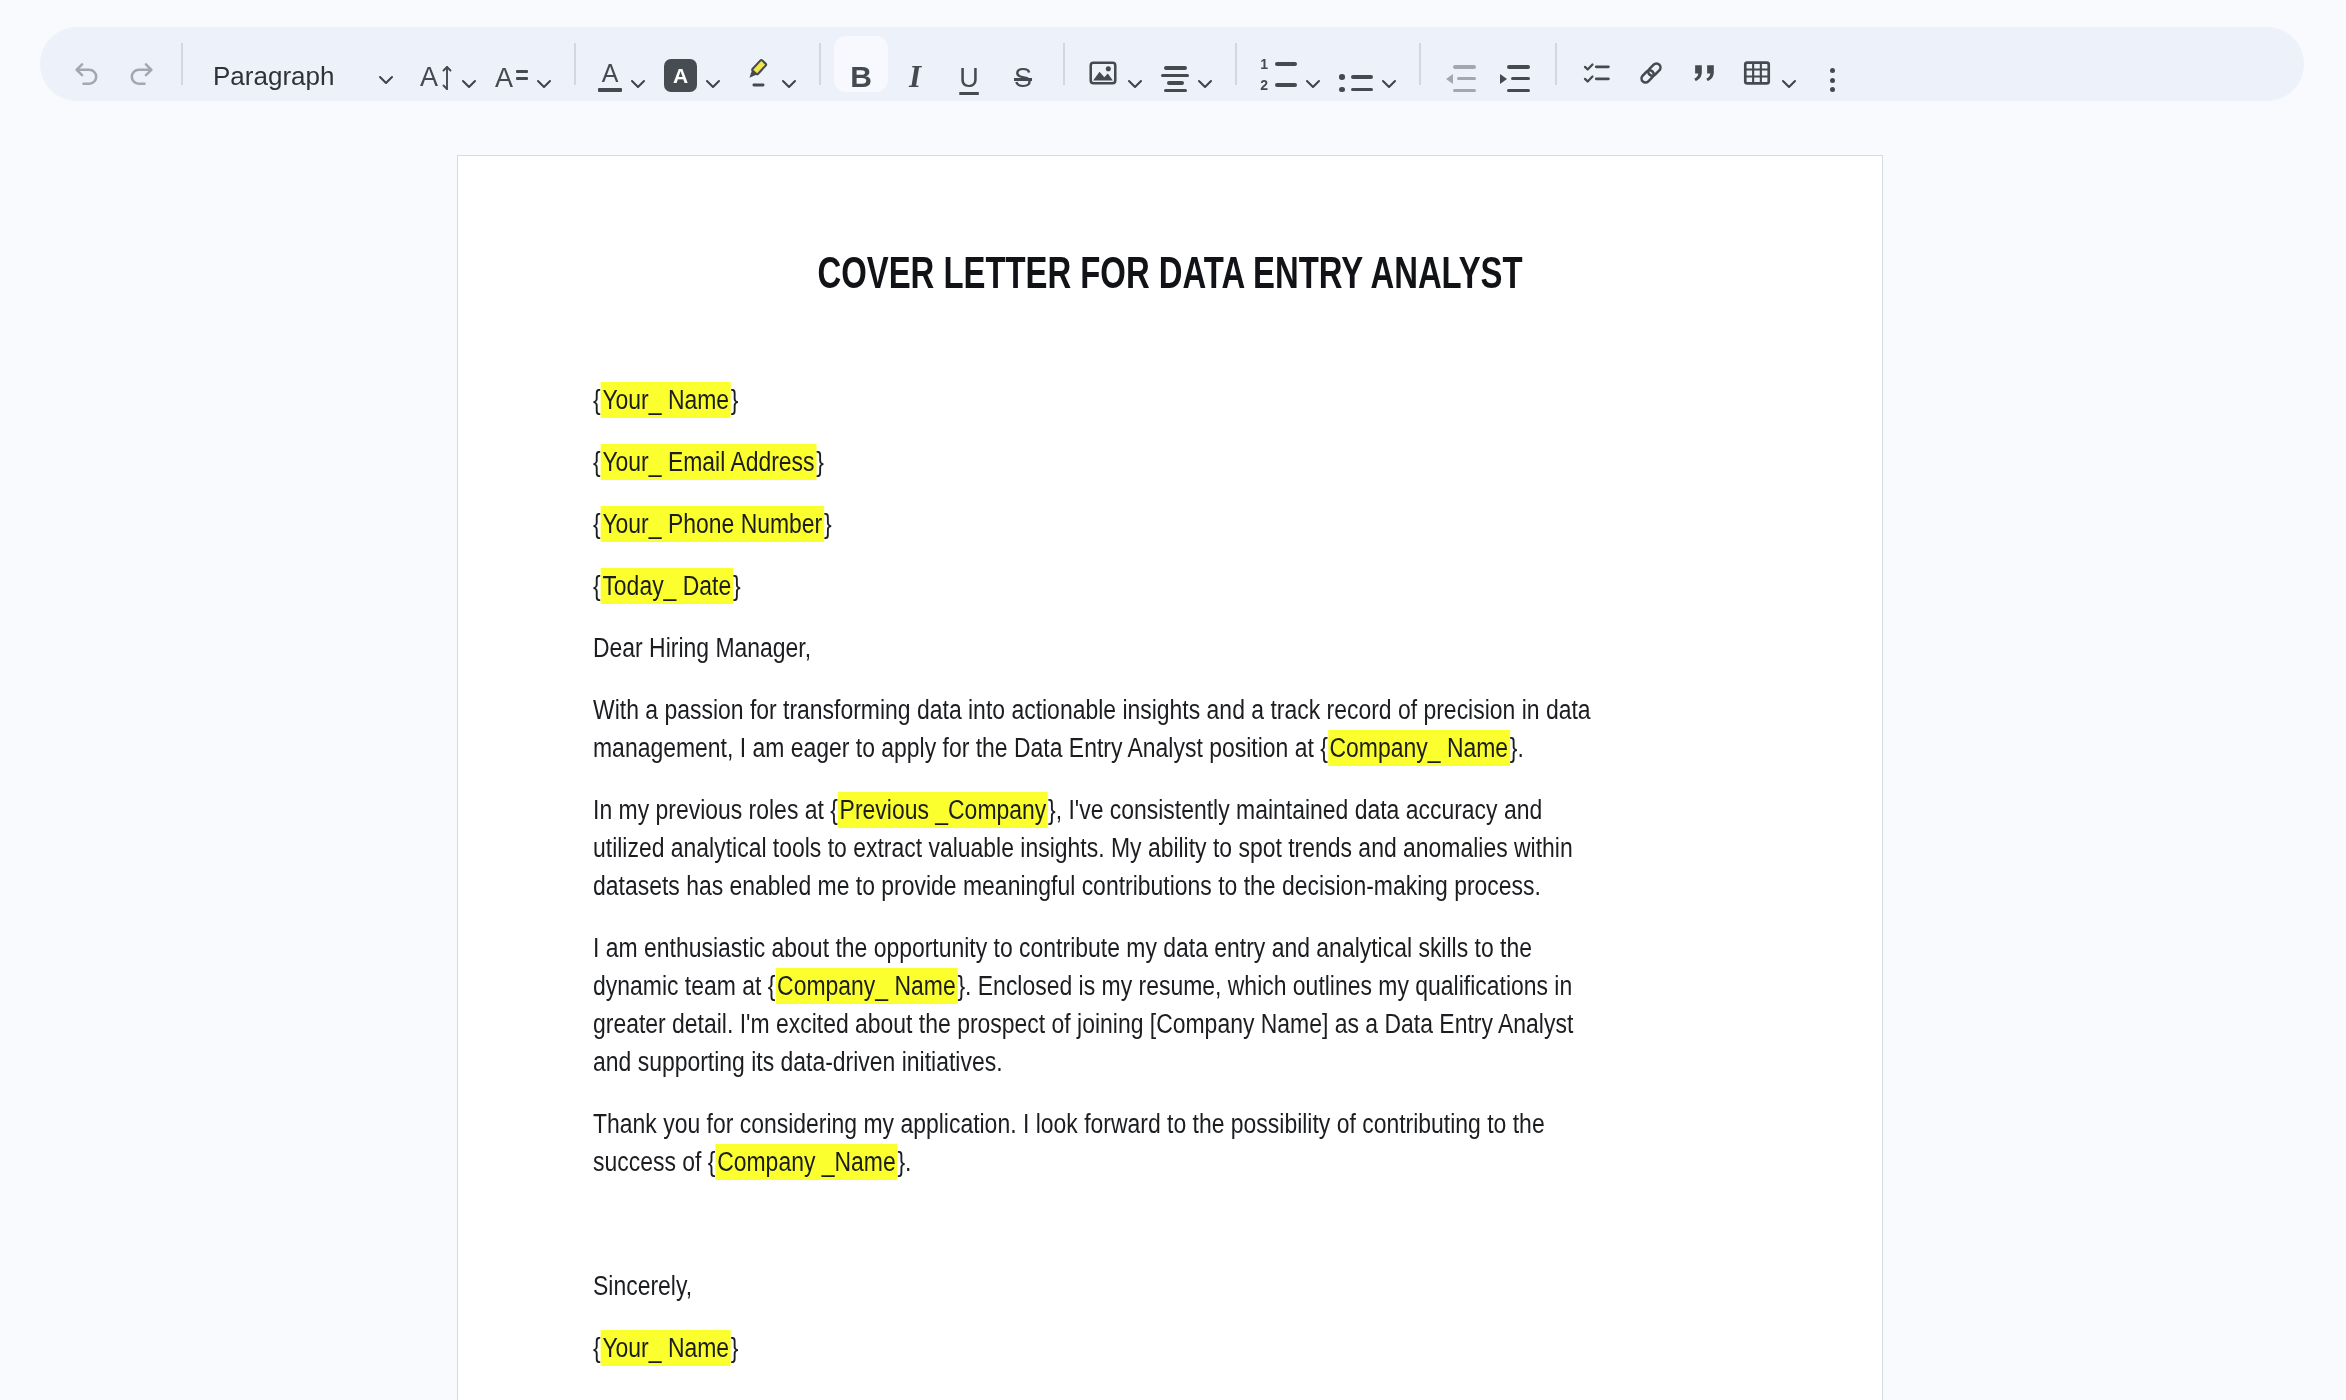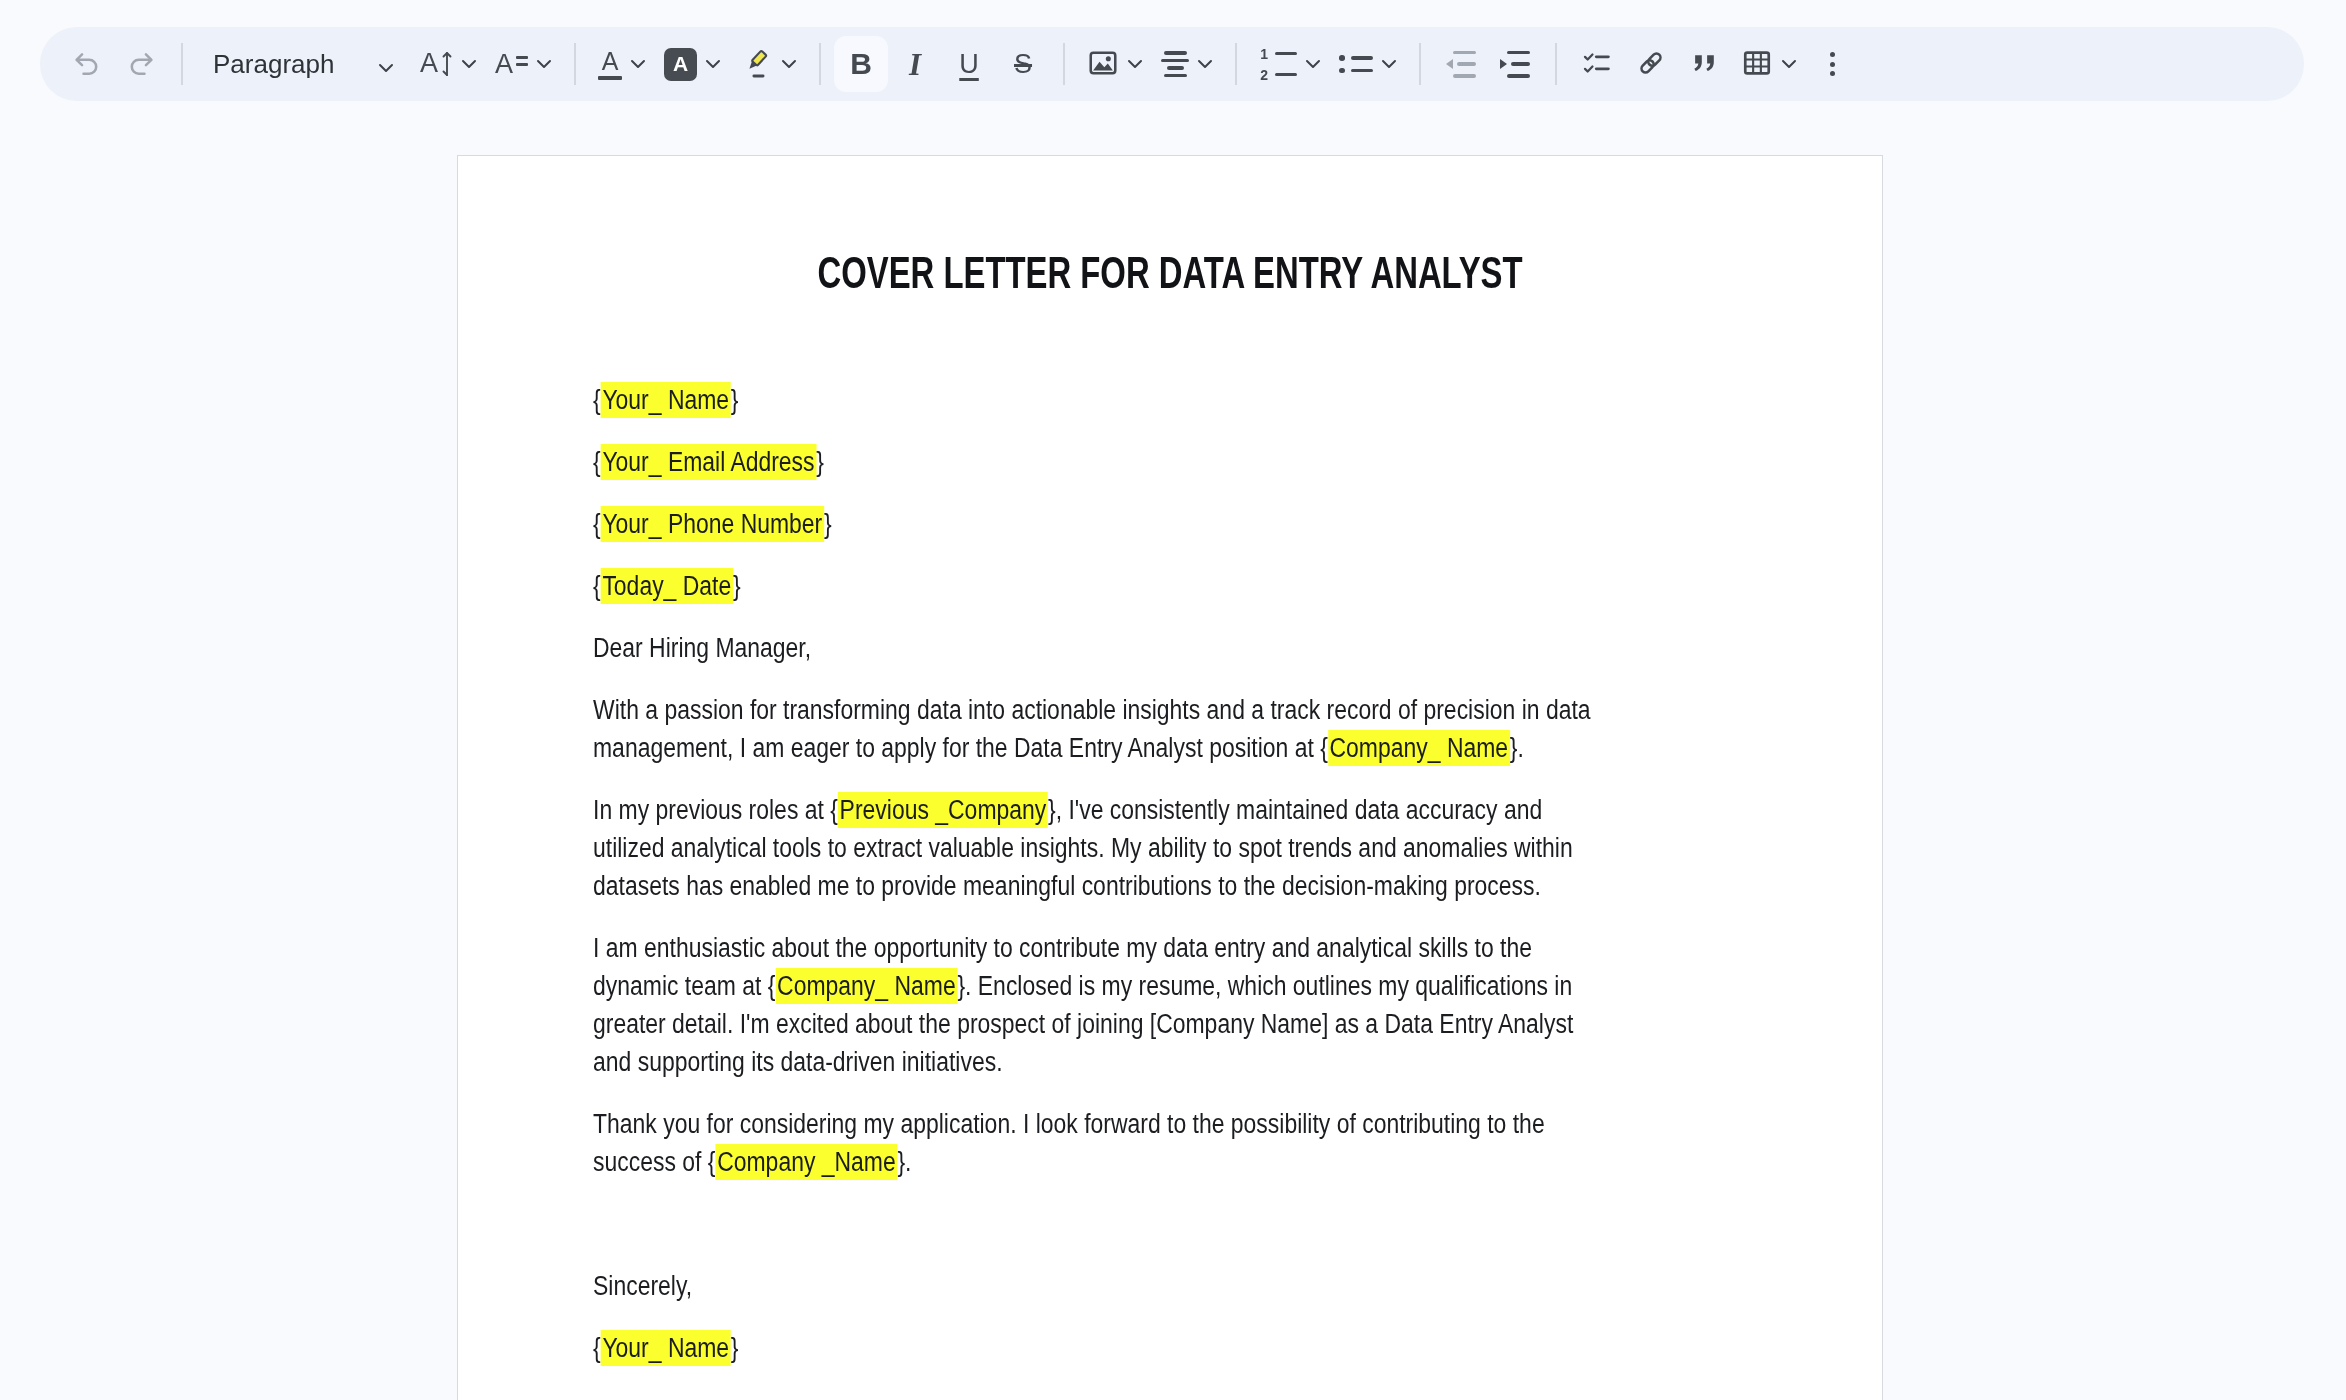--- a/index.html
+++ b/index.html
@@ -21,21 +21,21 @@
 
   
   .toolbar{
     position:absolute;left:40px;top:27px;width:2264px;height:74px;
     background:var(--toolbar-bg);border-radius:37px;
     display:flex;align-items:center;padding:0 20px;
   }
   .tb-divider{width:2px;height:42px;background:var(--divider);margin:0 13px;flex:none;}
   .tb-btn{
     height:56px;min-width:54px;padding:0 9px;border:none;background:transparent;
-    border-radius:12px;display:flex;align-items:center;justify-content:center;gap:8px;
+    border-radius:12px;display:flex;align-items:flex-end;justify-content:center;gap:8px;
     color:var(--icon);cursor:pointer;flex:none;font-family:inherit;
   }
   .tb-btn.dim{color:var(--icon-dim);}
   .tb-btn.active{background:var(--active-bg);}
   .chev{flex:none;color:#3e434a;}
 
   .dd-paragraph{width:215px;justify-content:space-between;padding:0 17px;font-size:26px;color:var(--label);}
 
   .glyph-a{font-size:27px;font-weight:500;line-height:1;}
   .glyph-b{font-size:30px;font-weight:800;line-height:1;}

